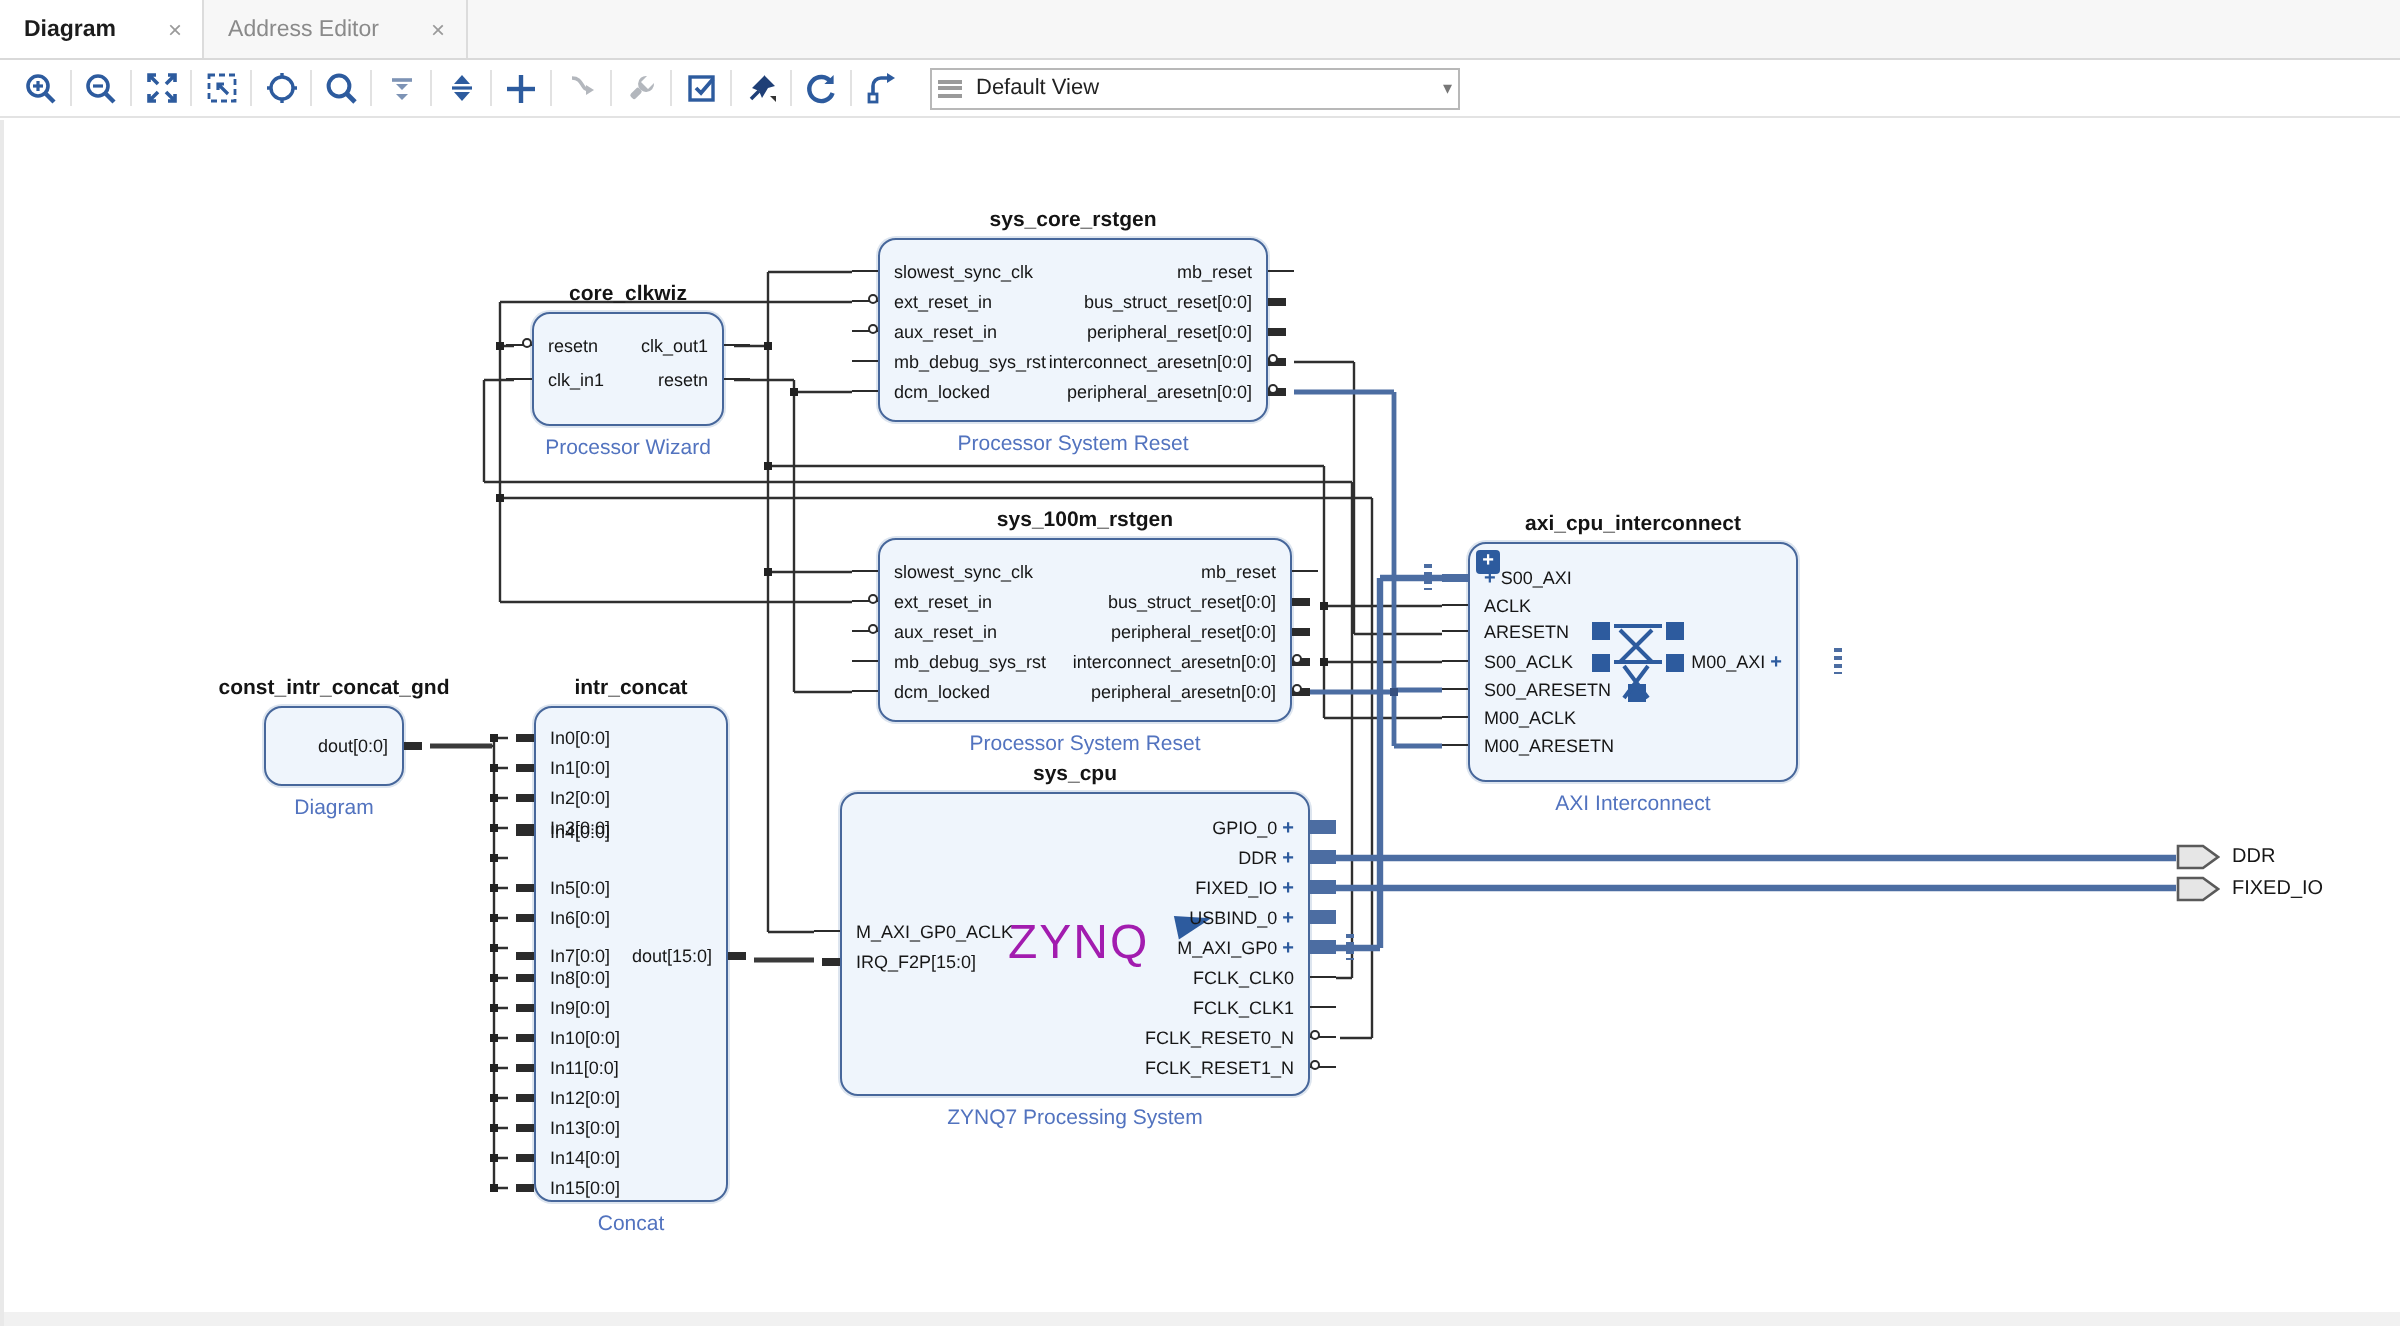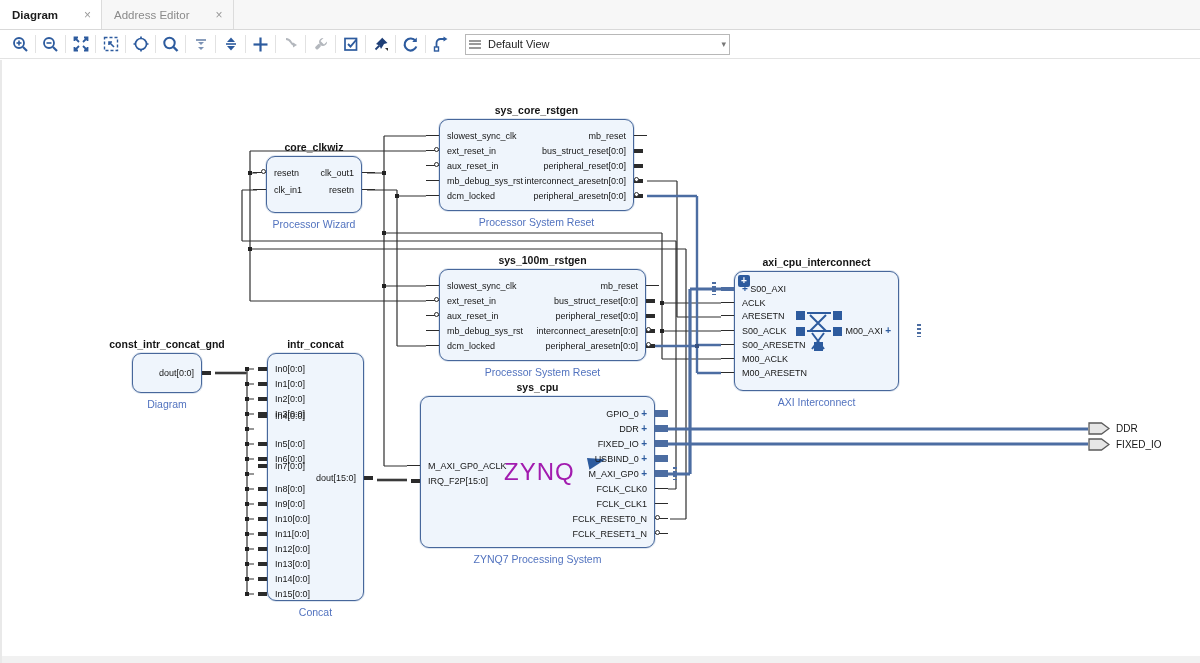--- a/index.html
+++ b/index.html
@@ -317,21 +317,21 @@
   <div class="block" style="left:265px; top:293px; width:97px; height:248px;">
     <div class="btitle">intr_concat</div>
     <div class="bbody"></div>
     <div class="port pl" style="top:11px"><i class="vec"></i><span>In0[0:0]</span></div>
     <div class="port pl" style="top:26px"><i class="vec"></i><span>In1[0:0]</span></div>
     <div class="port pl" style="top:41px"><i class="vec"></i><span>In2[0:0]</span></div>
     <div class="port pl" style="top:56px"><i class="vec"></i><span>In3[0:0]</span></div>
     <div class="port pl" style="top:58px"><i class="vec"></i><span>In4[0:0]</span></div>
     <div class="port pl" style="top:86px"><i class="vec"></i><span>In5[0:0]</span></div>
     <div class="port pl" style="top:101px"><i class="vec"></i><span>In6[0:0]</span></div>
-    <div class="port pl" style="top:108px"><i class="vec"></i><span>In7[0:0]</span></div>
+    <div class="port pl" style="top:120px"><i class="vec"></i><span>In7[0:0]</span></div>
     <div class="port pl" style="top:131px"><i class="vec"></i><span>In8[0:0]</span></div>
     <div class="port pl" style="top:146px"><i class="vec"></i><span>In9[0:0]</span></div>
     <div class="port pl" style="top:161px"><i class="vec"></i><span>In10[0:0]</span></div>
     <div class="port pl" style="top:176px"><i class="vec"></i><span>In11[0:0]</span></div>
     <div class="port pl" style="top:191px"><i class="vec"></i><span>In12[0:0]</span></div>
     <div class="port pl" style="top:206px"><i class="vec"></i><span>In13[0:0]</span></div>
     <div class="port pl" style="top:221px"><i class="vec"></i><span>In14[0:0]</span></div>
     <div class="port pl" style="top:236px"><i class="vec"></i><span>In15[0:0]</span></div>
     <div class="port pr" style="top:120px"><span>dout[15:0]</span><i class="vec"></i></div>
     <div class="blabel">Concat</div>

